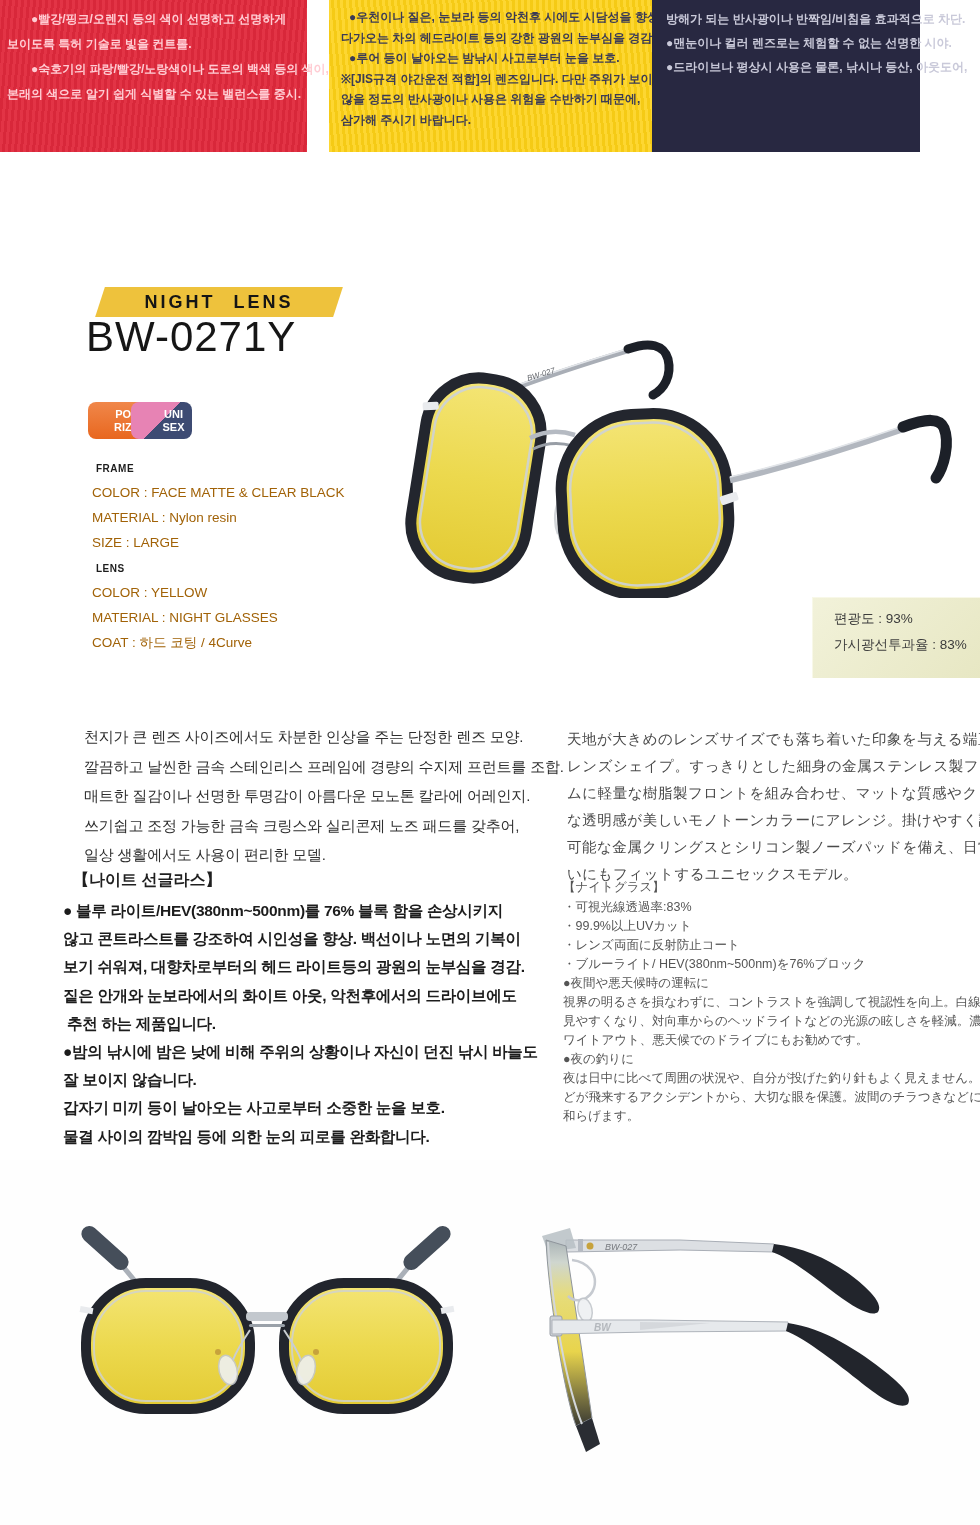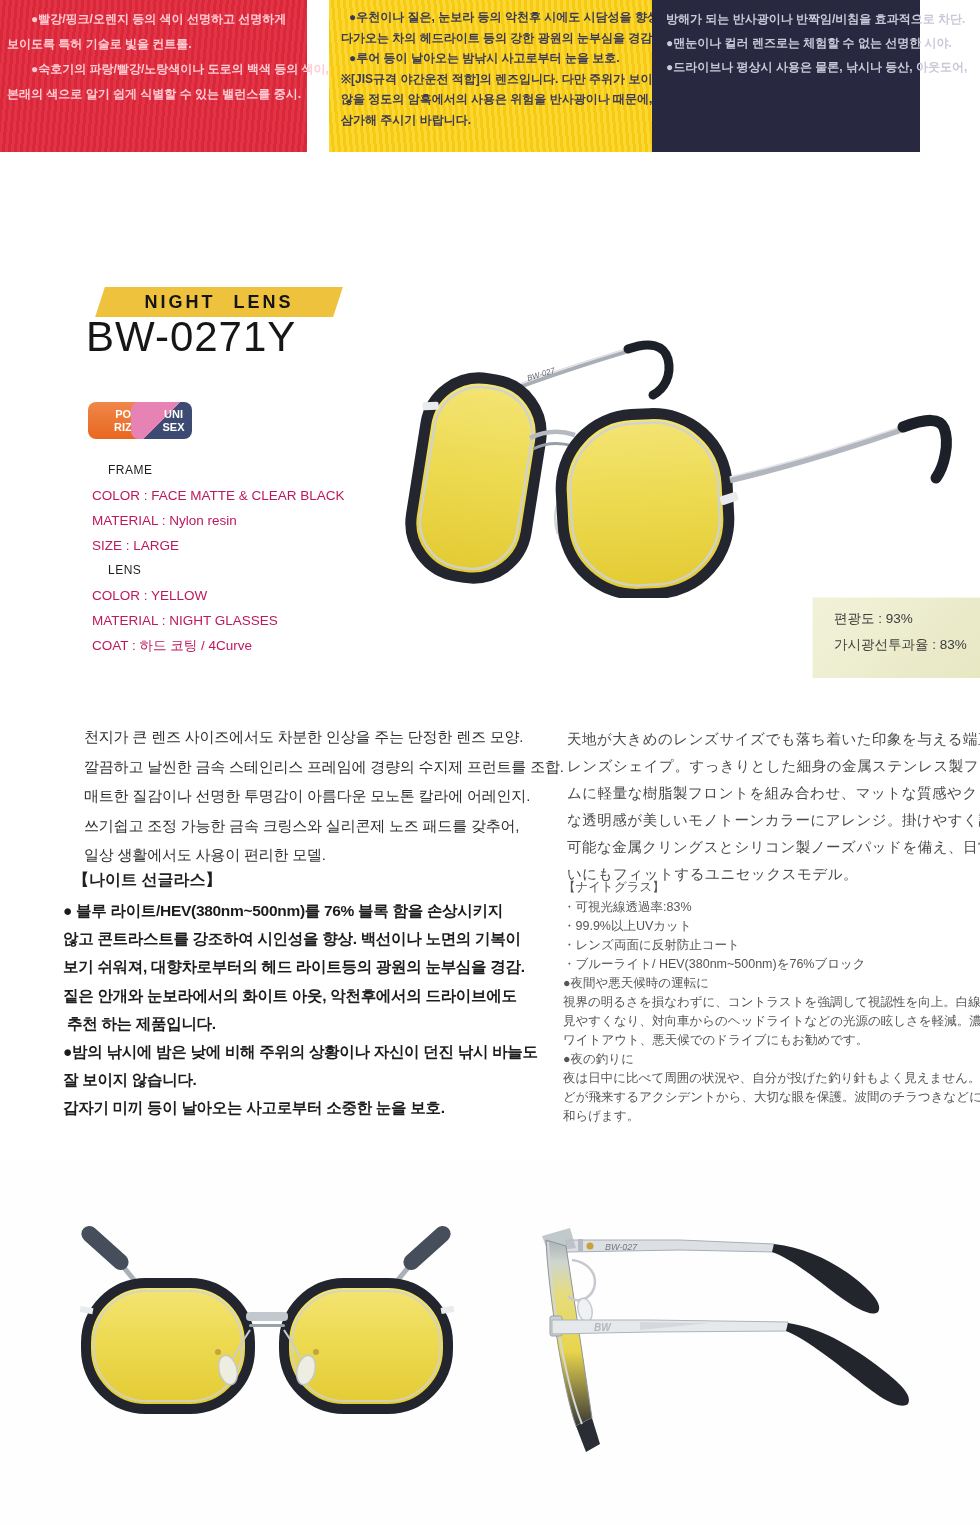--- a/index.html
+++ b/index.html
@@ -29,22 +29,22 @@
   .tag{position:absolute;top:402px;width:37px;height:37px;border-radius:8px;color:#fff;font-weight:bold;
     font-size:11px;line-height:12.5px;display:flex;flex-direction:column;align-items:center;justify-content:center;
     text-align:center;padding-left:24px;}
   .tag-pola{left:88px;background:linear-gradient(180deg,#f0874a,#e8671f);}
   .tag-uni{left:131px;background:linear-gradient(135deg,#e783b4 0 50%,#3d4b73 50% 100%);}
 
   
   .spec{position:absolute;left:92px;}
   .spec-frame{top:463px;}
   .spec-lens{top:563px;}
-  .spec-heading{font-size:12px;font-weight:normal;color:#1d1d1d;letter-spacing:0.5px;margin:0 0 6px 16px;}
-  .spec .line{font-size:13.5px;color:#be185d;line-height:25px;}
+  .spec-heading{font-size:10px;font-weight:bold;color:#1d1d1d;letter-spacing:0.5px;margin:0 0 6px 4px;}
+  .spec .line{font-size:13.5px;color:#a16207;line-height:25px;}
 
   
   .optic-box{position:absolute;left:812px;top:597px;width:168px;height:81px;box-sizing:border-box;
     background:linear-gradient(135deg,#f2f2da,#e7e7c3);box-shadow:inset 1px 1px 0 #f8f8e8;
     padding:9px 0 0 22px;}
   .optic-box .line{font-size:13.5px;color:#3c3c3c;line-height:26px;}
 
   
   .desc-ko{position:absolute;left:84px;top:722px;}
   .desc-ko .line{font-size:15px;color:#2e2e2e;line-height:29.5px;letter-spacing:-0.2px;}
@@ -74,21 +74,21 @@
       <div class="line indent">●빨강/핑크/오렌지 등의 색이 선명하고 선명하게</div>
       <div class="line">보이도록 특허 기술로 빛을 컨트롤.</div>
       <div class="line indent">●숙호기의 파랑/빨강/노랑색이나 도로의 백색 등의 색이,</div>
       <div class="line">본래의 색으로 알기 쉽게 식별할 수 있는 밸런스를 중시.</div>
     </div>
   <div class="banner-panel panel-yellow">
       <div class="line indent">●우천이나 질은, 눈보라 등의 악천후 시에도 시담성을 향상.</div>
       <div class="line">다가오는 차의 헤드라이트 등의 강한 광원의 눈부심을 경감.</div>
       <div class="line indent">●루어 등이 날아오는 밤낚시 사고로부터 눈을 보호.</div>
       <div class="line">※[JIS규격 야간운전 적합]의 렌즈입니다. 다만 주위가 보이지</div>
-      <div class="line">않을 정도의 암흑에서의 사용은 위험을 반사광이나 때문에,</div>
+      <div class="line">않을 정도의 반사광이나 사용은 위험을 수반하기 때문에,</div>
       <div class="line">삼가해 주시기 바랍니다.</div>
     </div>
   <div class="banner-panel panel-navy">
       <div class="line">방해가 되는 반사광이나 반짝임/비침을 효과적으로 차단.</div>
       <div class="line">●맨눈이나 컬러 렌즈로는 체험할 수 없는 선명한 시야.</div>
       <div class="line">●드라이브나 평상시 사용은 물론, 낚시나 등산, 아웃도어,</div>
     </div>
 
   <div class="night-badge">
     <span>NIGHT LENS</span>
@@ -187,20 +187,21 @@
     <div class="heading">【나이트 선글라스】</div>
     <div>
         <div class="line">● 블루 라이트/HEV(380nm~500nm)를 76% 블록 함을 손상시키지</div>
         <div class="line">않고 콘트라스트를 강조하여 시인성을 향상. 백선이나 노면의 기복이</div>
         <div class="line">보기 쉬워져, 대향차로부터의 헤드 라이트등의 광원의 눈부심을 경감.</div>
         <div class="line">짙은 안개와 눈보라에서의 화이트 아웃, 악천후에서의 드라이브에도</div>
         <div class="line"> 추천 하는 제품입니다.</div>
         <div class="line">●밤의 낚시에 밤은 낮에 비해 주위의 상황이나 자신이 던진 낚시 바늘도</div>
         <div class="line">잘 보이지 않습니다.</div>
         <div class="line">갑자기 미끼 등이 날아오는 사고로부터 소중한 눈을 보호.</div>
+        <div class="line">물결 사이의 깜박임 등에 의한 눈의 피로를 완화합니다.</div>
       </div>
   </div>
   <div class="night-ja">
     <div class="heading">【ナイトグラス】</div>
     <div>
         <div class="line">・可視光線透過率:83%</div>
         <div class="line">・99.9%以上UVカット</div>
         <div class="line">・レンズ両面に反射防止コート</div>
         <div class="line">・ブルーライト/ HEV(380nm~500nm)を76%ブロック</div>
         <div class="line">●夜間や悪天候時の運転に</div>

